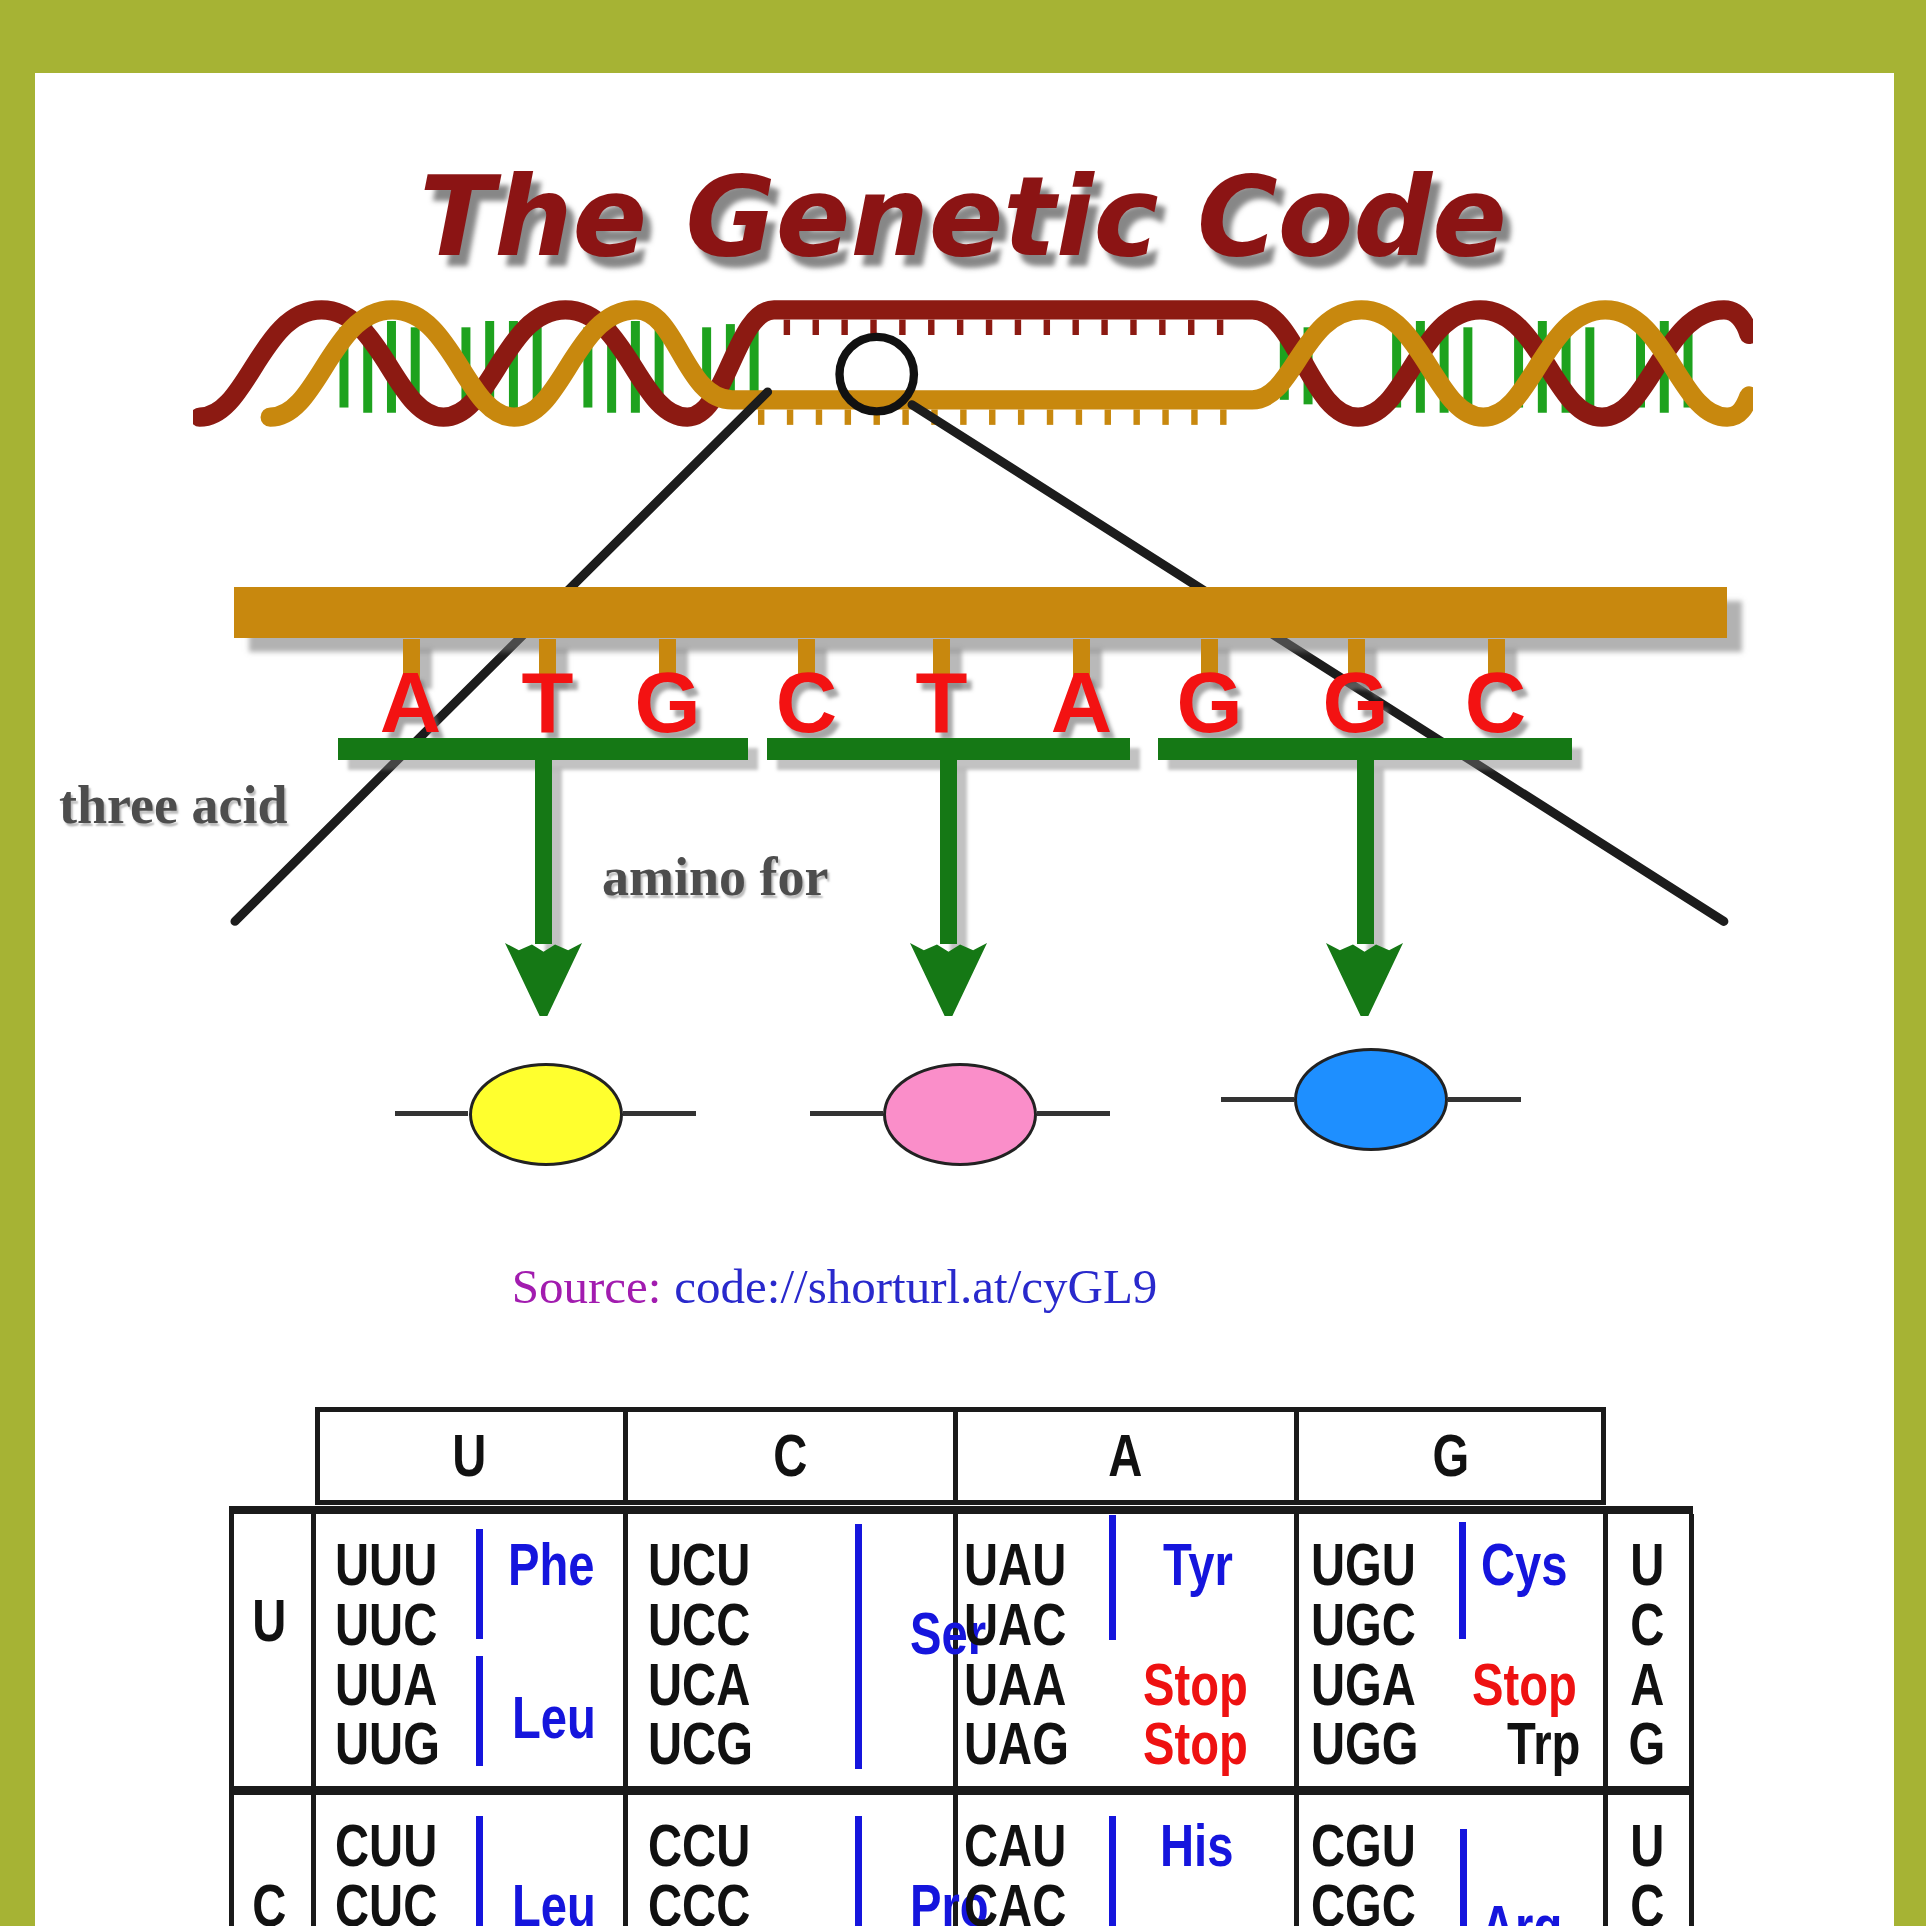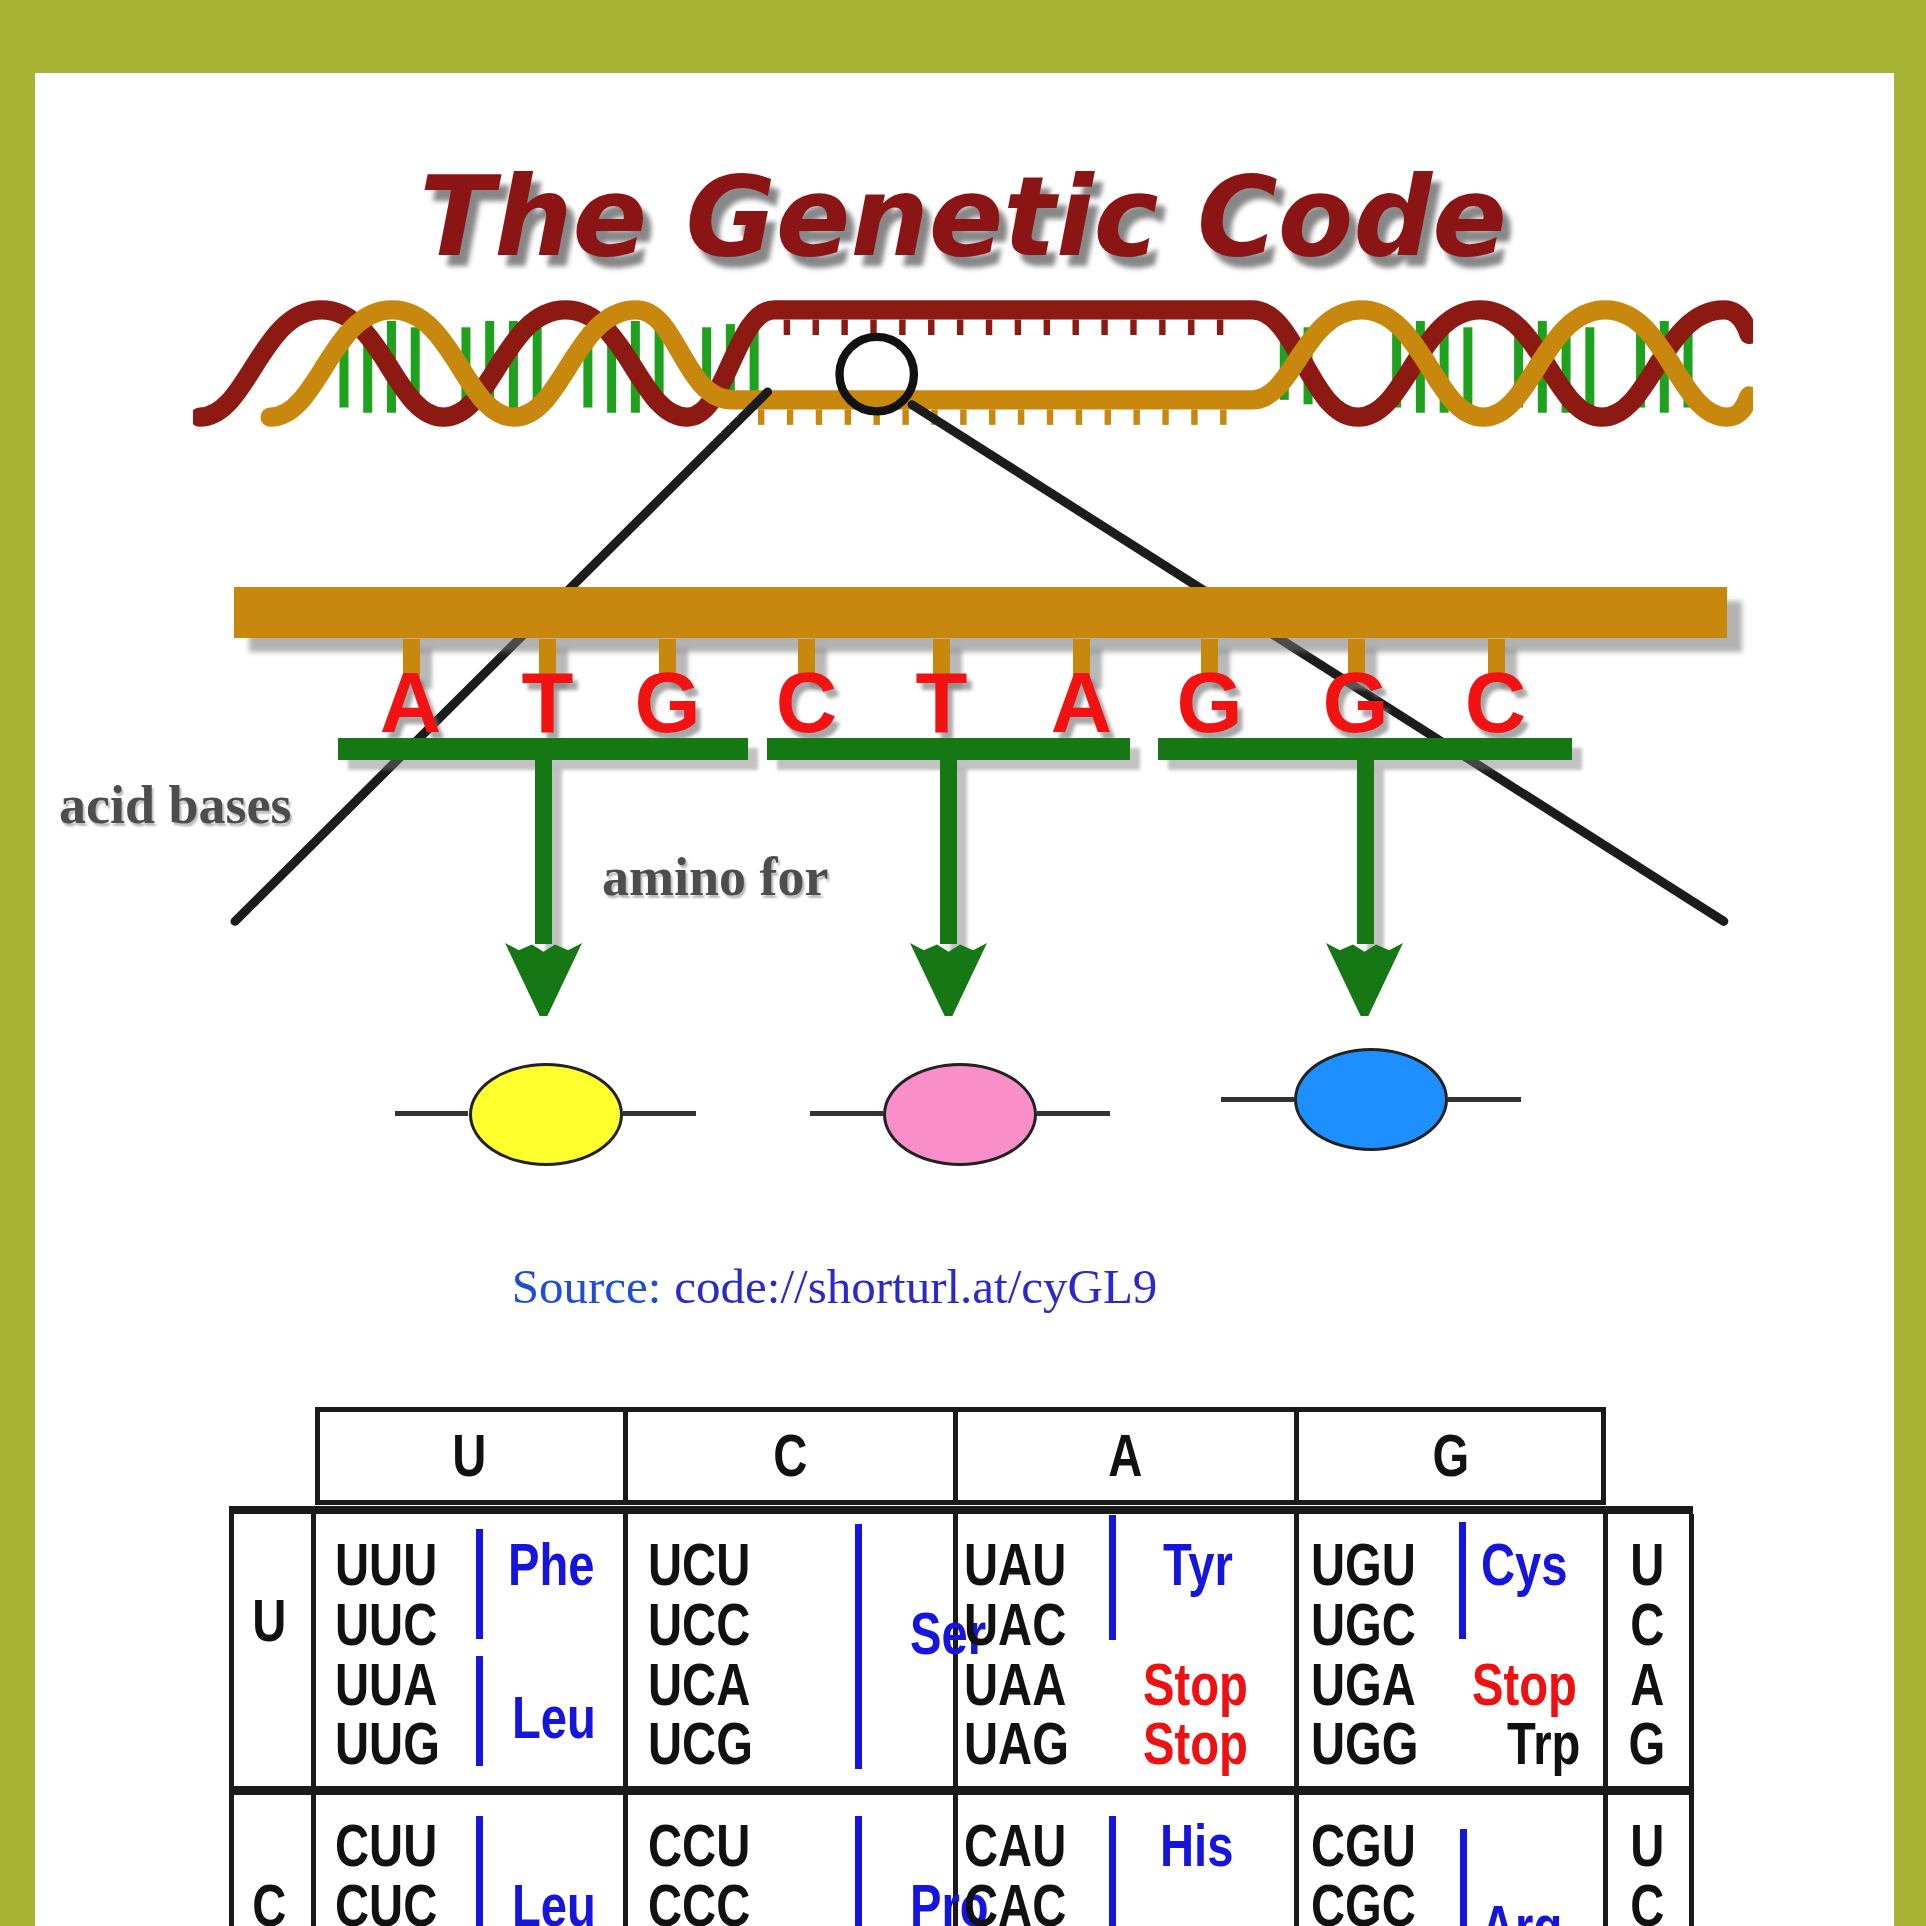--- a/index.html
+++ b/index.html
@@ -34,21 +34,21 @@
   .glabel{position:absolute;font-family:"Liberation Serif",serif;font-weight:bold;
           font-size:54px;line-height:63px;color:#4d4d4d;white-space:nowrap;
           text-shadow:1.9px 2.6px 1.9px rgba(160,160,160,.7);}
   
   .aacircle{position:absolute;width:154px;height:103px;border-radius:50%;border:3.2px solid #222;
             box-sizing:border-box;}
   .conn{position:absolute;height:5.1px;background:#333;}
   
   #source{position:absolute;left:385px;top:1258px;width:899px;text-align:center;
           font-family:"Liberation Serif",serif;font-size:49px;line-height:58px;white-space:nowrap;}
-  #source .pre{color:#1d4ed8;}
+  #source .pre{color:#a21caf;}
   #source .url{color:#2929cc;margin-left:13px;}
   
   #second-letter{position:absolute;left:645px;top:1334px;width:642px;text-align:center;}
   #second-letter span{display:inline-block;font-weight:bold;font-size:54px;line-height:58px;
           color:#111;transform:scaleX(.88);}
   .tline{position:absolute;background:#1a1a1a;}
   .hdr-letter,.row-letter,.third-letter{position:absolute;width:77px;text-align:center;
           font-weight:bold;font-size:59px;line-height:77px;color:#111;}
   .hdr-letter span,.row-letter span,.third-letter span{display:inline-block;transform:scaleX(.8);}
   .third-letter{width:64px;line-height:60px;}
@@ -176,21 +176,21 @@
   <div class="bracket" style="left:767px;width:363px;"></div>
   <div class="bracket" style="left:1158px;width:414px;"></div>
 
   <div class="shaft" style="left:535px;"></div>
   <div class="head" style="left:505px;"></div>
   <div class="shaft" style="left:940px;"></div>
   <div class="head" style="left:910px;"></div>
   <div class="shaft" style="left:1357px;"></div>
   <div class="head" style="left:1326px;"></div>
 
-  <div class="glabel" style="left:59px;top:774px;">acid bases</div>
+  <div class="glabel" style="left:59px;top:774px;">three acid</div>
   <div class="glabel" style="left:602px;top:846px;">amino for</div>
 
   <div class="conn" style="left:395px;top:1111px;width:73px;"></div>
   <div class="conn" style="left:623px;top:1111px;width:73px;"></div>
   <div class="aacircle" style="left:469px;top:1063px;background:#ffff2e;"></div>
   <div class="conn" style="left:810px;top:1111px;width:73px;"></div>
   <div class="conn" style="left:1037px;top:1111px;width:73px;"></div>
   <div class="aacircle" style="left:883px;top:1063px;background:#fa8ec9;"></div>
   <div class="conn" style="left:1221px;top:1097px;width:73px;"></div>
   <div class="conn" style="left:1448px;top:1097px;width:73px;"></div>

